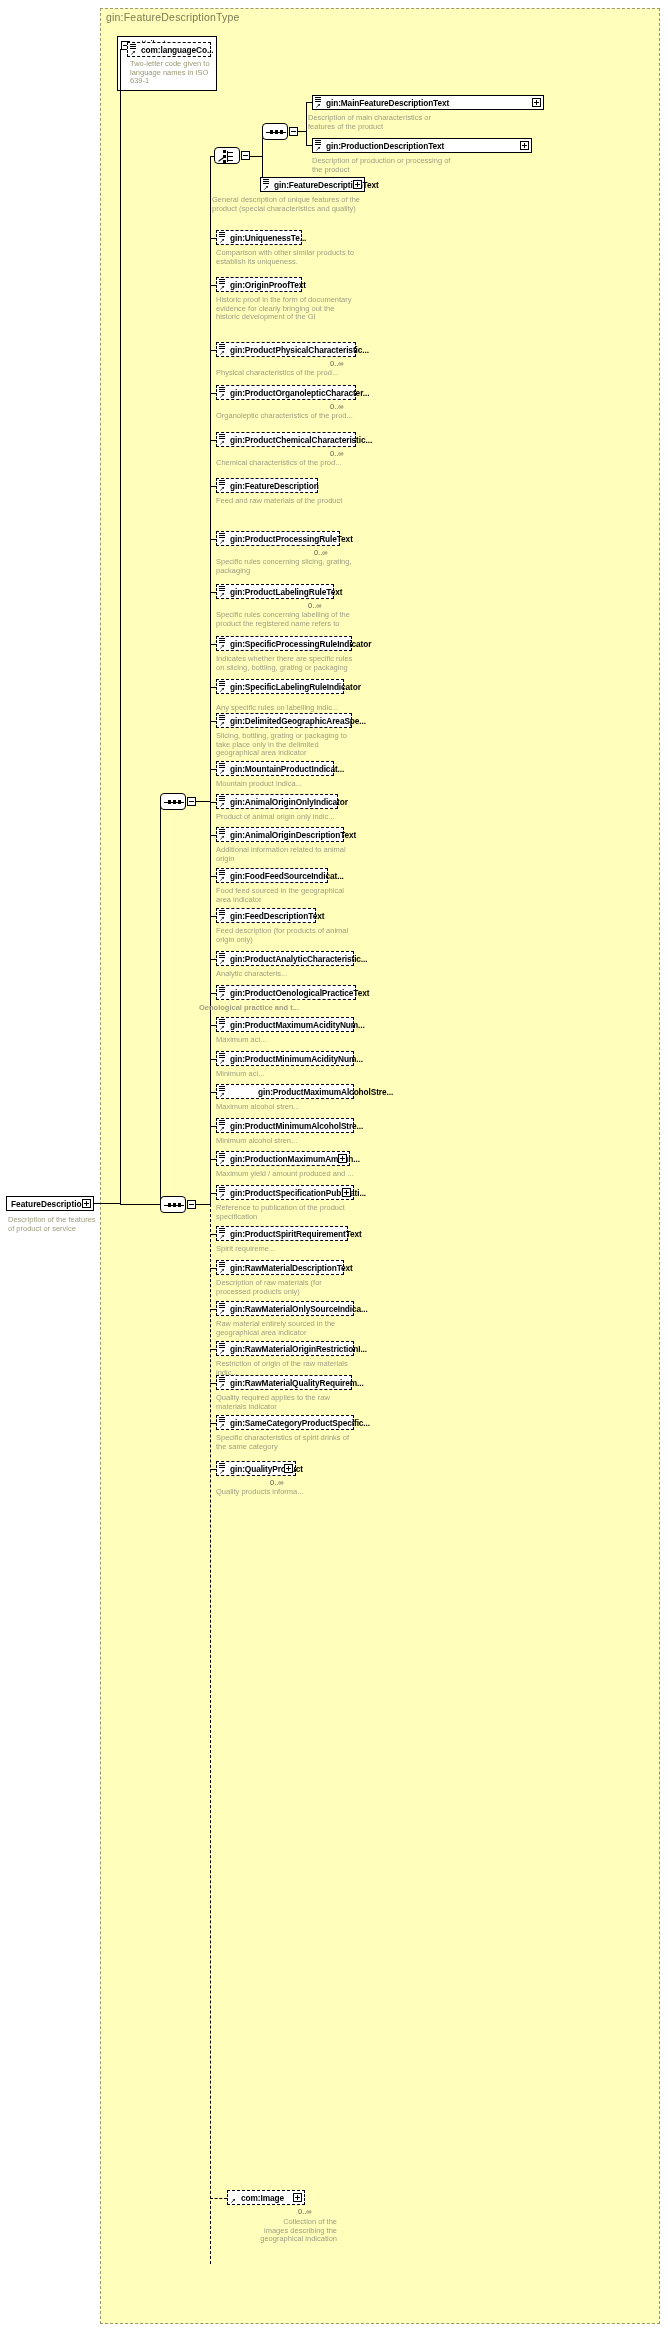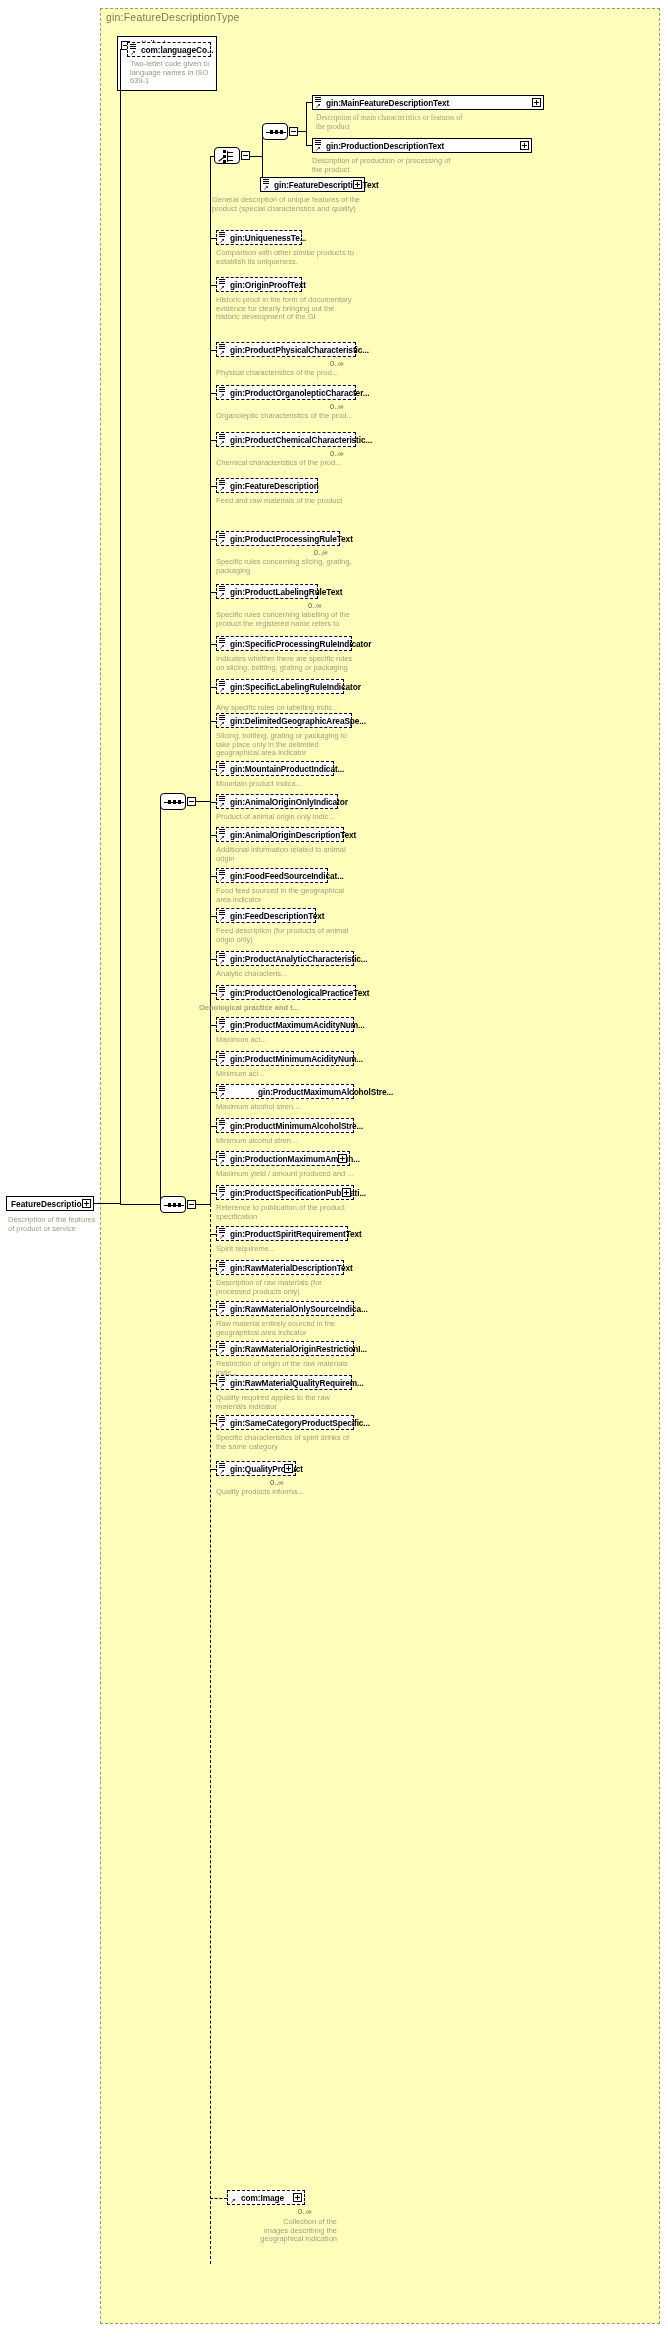--- a/index.html
+++ b/index.html
@@ -343,21 +343,21 @@
   <div class="el solid" style="left:312px; top:95px; width:232px;">
     <span class="el-glyph">
         <i></i>
         <i></i>
         <i></i>
       </span>
     <span class="el-arrow">↗</span>
     <span class="el-name">gin:MainFeatureDescriptionText</span>
     <span class="el-plus"></span>
   </div>
-  <div class="desc" style="left:316px; top:114px; width:150px;font-family:Liberation Serif, serif;">Description of main characteristics or features of the product</div>
+  <div class="desc" style="left:308px; top:114px; width:150px;">Description of main characteristics or features of the product</div>
 
   <div class="el solid" style="left:312px; top:138px; width:220px;">
     <span class="el-glyph">
         <i></i>
         <i></i>
         <i></i>
       </span>
     <span class="el-arrow">↗</span>
     <span class="el-name">gin:ProductionDescriptionText</span>
     <span class="el-plus"></span>
@@ -453,21 +453,21 @@
           <i></i>
           <i></i>
           <i></i>
         </span>
         <span class="el-arrow">↗</span>
         <span class="el-name">gin:ProductProcessingRuleText</span>
       </div>
       <div class="card" style="left:314px; top:548px;">0..∞</div>
       <div class="desc" style="left:216px; top:558px; width:140px;">Specific rules concerning slicing, grating, packaging</div>
       <div class="ln dash-h" style="left:210px; top:592px; width:6px;"></div>
-      <div class="el dashed" style="left:216px; top:584px; width:102px;">
+      <div class="el dashed" style="left:216px; top:584px; width:118px;">
         <span class="el-glyph">
           <i></i>
           <i></i>
           <i></i>
         </span>
         <span class="el-arrow">↗</span>
         <span class="el-name">gin:ProductLabelingRuleText</span>
       </div>
       <div class="card" style="left:308px; top:601px;">0..∞</div>
       <div class="desc" style="left:216px; top:611px; width:140px;">Specific rules concerning labelling of the product the registered name refers to</div>

